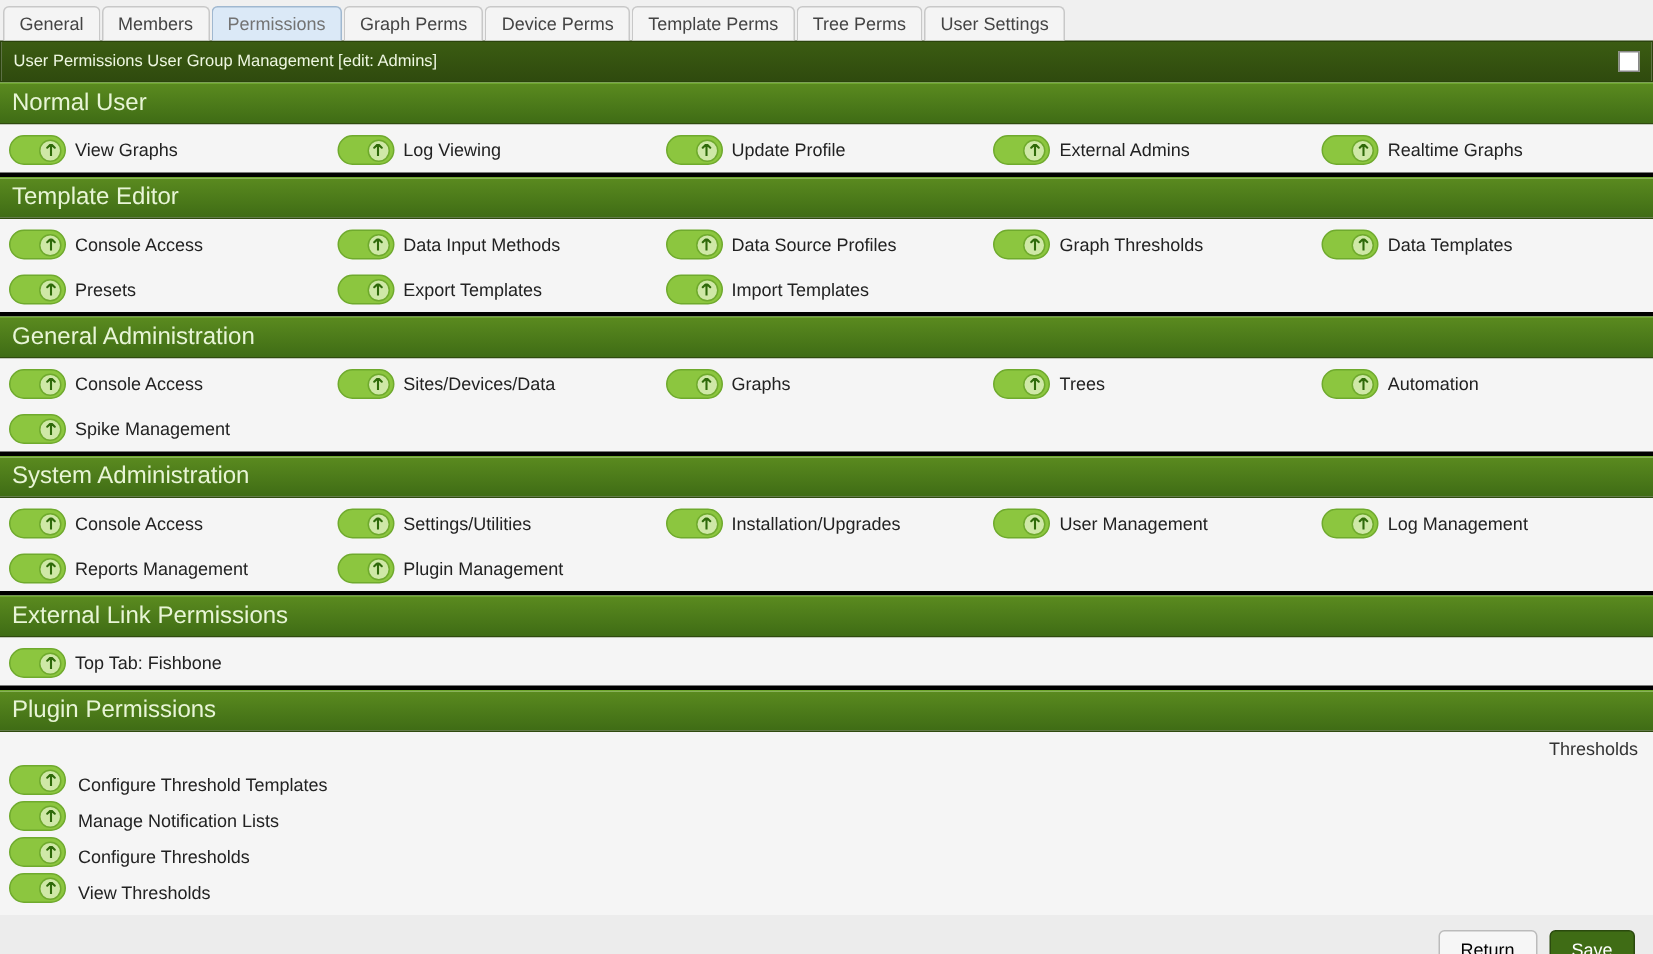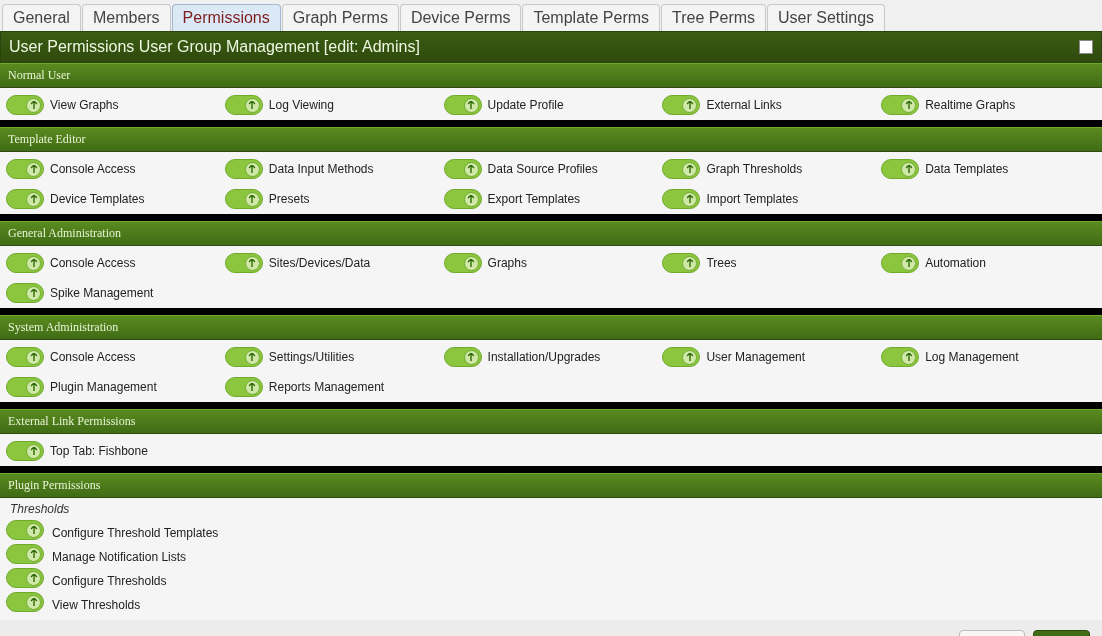--- a/index.html
+++ b/index.html
@@ -20,64 +20,63 @@
     background: #f0f0f0;
   }
   .tab {
     padding: 4px 10px;
     background: #f4f4f4;
     border: 1px solid #c8c8c8;
     border-bottom: none;
     border-radius: 4px 4px 0 0;
     color: #444;
     cursor: pointer;
-    font-size: 16px;
+    font-size: 12px;
   }
   .tab.active {
     background: #dbe9f7;
     border-color: #a0b8d0;
-    color: #7f1d1d;
+    color: #737373;
   }
 
   
   .titlebar {
     display: flex;
     align-items: center;
     justify-content: space-between;
     background: linear-gradient(#3b5c12, #2f4a0e);
     color: #eef7e1;
     padding: 6px 8px;
-    font-size: 16px;
+    font-size: 11px;
     border: 1px solid #2b430c;
   }
   .titlebar .chk {
     width: 14px; height: 14px;
     background: #fff;
     border: 1px solid #888;
   }
 
   
   .section-head {
     background: linear-gradient(#5a8a1f, #3f6c15);
     color: #e8f5d6;
     padding: 4px 8px;
-    font-size: 12px;
+    font-size: 16px;
     border-top: 1px solid #6fa82f;
     border-bottom: 1px solid #2f4a0e;
-    font-family: Liberation Serif, serif;
   }
 
   
   .perm-row {
     display: grid;
     grid-template-columns: repeat(5, 1fr);
     gap: 4px;
     padding: 4px 6px 2px 6px;
     background: #f5f5f5;
-    border-bottom: 7px solid #000000;
+    border-bottom: 3px solid #000000;
   }
   .perm-item {
     display: flex;
     align-items: center;
     gap: 6px;
     padding: 2px 0;
     min-height: 26px;
   }
 
   
@@ -100,25 +99,25 @@
     display: flex;
     align-items: center;
     justify-content: center;
   }
   .toggle .knob svg { display: block; }
 
   .perm-label { color: #222; font-size: 12px; }
 
   
   .plugin-title {
-    font-style: italic;
     padding: 4px 10px 0 10px;
     background: #f5f5f5;
     font-size: 12px;
     color: #333;
+    text-align: right;
   }
   .plugin-list { background: #f5f5f5; padding: 2px 6px 6px 6px; }
   .plugin-item { display: flex; align-items: flex-end; gap: 8px; padding: 2px 0; }
 
   
   .footer {
     display: flex;
     justify-content: flex-end;
     gap: 8px;
     padding: 10px 12px 16px 12px;
@@ -192,21 +191,21 @@
       <span class="perm-label">Update Profile</span>
     </div>
     <div class="perm-item">
       <span class="toggle">
           <span class="knob">
             <svg width="8" height="8" viewBox="0 0 8 8">
               <path d="M4 0 L4 8 M4 0 L1.5 2.5 M4 0 L6.5 2.5" stroke="#2f6a0a" stroke-width="1.4" fill="none" stroke-linecap="round"></path>
             </svg>
           </span>
         </span>
-      <span class="perm-label">External Links</span>
+      <span class="perm-label">External Admins</span>
     </div>
     <div class="perm-item">
       <span class="toggle">
           <span class="knob">
             <svg width="8" height="8" viewBox="0 0 8 8">
               <path d="M4 0 L4 8 M4 0 L1.5 2.5 M4 0 L6.5 2.5" stroke="#2f6a0a" stroke-width="1.4" fill="none" stroke-linecap="round"></path>
             </svg>
           </span>
         </span>
       <span class="perm-label">Realtime Graphs</span>
@@ -266,30 +265,20 @@
       <span class="perm-label">Data Templates</span>
     </div>
     <div class="perm-item">
       <span class="toggle">
           <span class="knob">
             <svg width="8" height="8" viewBox="0 0 8 8">
               <path d="M4 0 L4 8 M4 0 L1.5 2.5 M4 0 L6.5 2.5" stroke="#2f6a0a" stroke-width="1.4" fill="none" stroke-linecap="round"></path>
             </svg>
           </span>
         </span>
-      <span class="perm-label">Device Templates</span>
-    </div>
-    <div class="perm-item">
-      <span class="toggle">
-          <span class="knob">
-            <svg width="8" height="8" viewBox="0 0 8 8">
-              <path d="M4 0 L4 8 M4 0 L1.5 2.5 M4 0 L6.5 2.5" stroke="#2f6a0a" stroke-width="1.4" fill="none" stroke-linecap="round"></path>
-            </svg>
-          </span>
-        </span>
       <span class="perm-label">Presets</span>
     </div>
     <div class="perm-item">
       <span class="toggle">
           <span class="knob">
             <svg width="8" height="8" viewBox="0 0 8 8">
               <path d="M4 0 L4 8 M4 0 L1.5 2.5 M4 0 L6.5 2.5" stroke="#2f6a0a" stroke-width="1.4" fill="none" stroke-linecap="round"></path>
             </svg>
           </span>
         </span>
@@ -424,31 +413,31 @@
       <span class="perm-label">Log Management</span>
     </div>
     <div class="perm-item">
       <span class="toggle">
           <span class="knob">
             <svg width="8" height="8" viewBox="0 0 8 8">
               <path d="M4 0 L4 8 M4 0 L1.5 2.5 M4 0 L6.5 2.5" stroke="#2f6a0a" stroke-width="1.4" fill="none" stroke-linecap="round"></path>
             </svg>
           </span>
         </span>
+      <span class="perm-label">Reports Management</span>
+    </div>
+    <div class="perm-item">
+      <span class="toggle">
+          <span class="knob">
+            <svg width="8" height="8" viewBox="0 0 8 8">
+              <path d="M4 0 L4 8 M4 0 L1.5 2.5 M4 0 L6.5 2.5" stroke="#2f6a0a" stroke-width="1.4" fill="none" stroke-linecap="round"></path>
+            </svg>
+          </span>
+        </span>
       <span class="perm-label">Plugin Management</span>
-    </div>
-    <div class="perm-item">
-      <span class="toggle">
-          <span class="knob">
-            <svg width="8" height="8" viewBox="0 0 8 8">
-              <path d="M4 0 L4 8 M4 0 L1.5 2.5 M4 0 L6.5 2.5" stroke="#2f6a0a" stroke-width="1.4" fill="none" stroke-linecap="round"></path>
-            </svg>
-          </span>
-        </span>
-      <span class="perm-label">Reports Management</span>
     </div>
   </div>
 
   <div class="section-head">External Link Permissions</div>
   <div class="perm-row">
     <div class="perm-item">
       <span class="toggle">
           <span class="knob">
             <svg width="8" height="8" viewBox="0 0 8 8">
               <path d="M4 0 L4 8 M4 0 L1.5 2.5 M4 0 L6.5 2.5" stroke="#2f6a0a" stroke-width="1.4" fill="none" stroke-linecap="round"></path>

